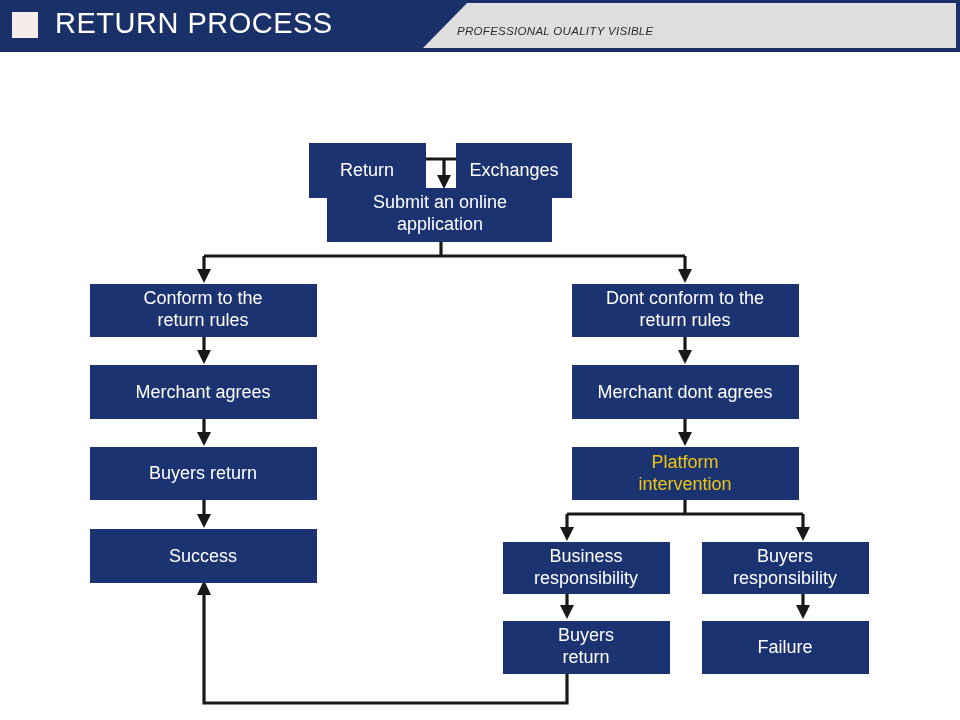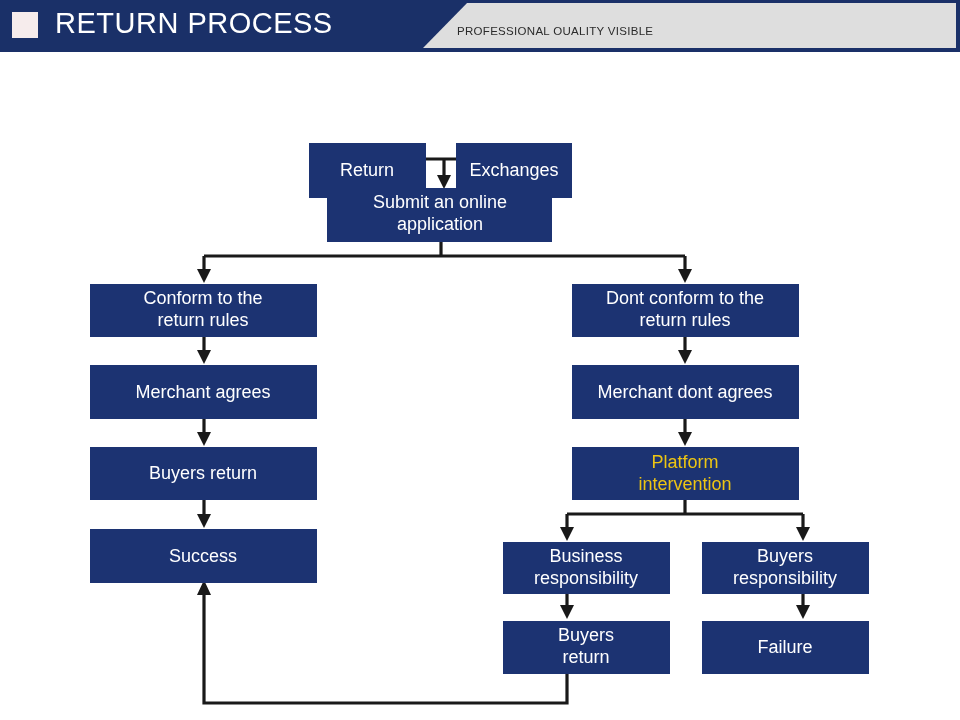--- a/index.html
+++ b/index.html
@@ -59,20 +59,21 @@
     font-weight: normal;
     white-space: nowrap;
   }
   #hdr-subtitle {
     position: absolute;
     left: 457px; top: 25px;
     color: #2b2b2b;
     font-size: 11.5px;
     letter-spacing: 0.3px;
     white-space: nowrap;
+    font-style: italic;
   }
 
   
   #flow-canvas {
     position: absolute;
     left: 0; top: 52px;
     width: 920px;
     height: 668px;
   }
   svg#flow-svg {

